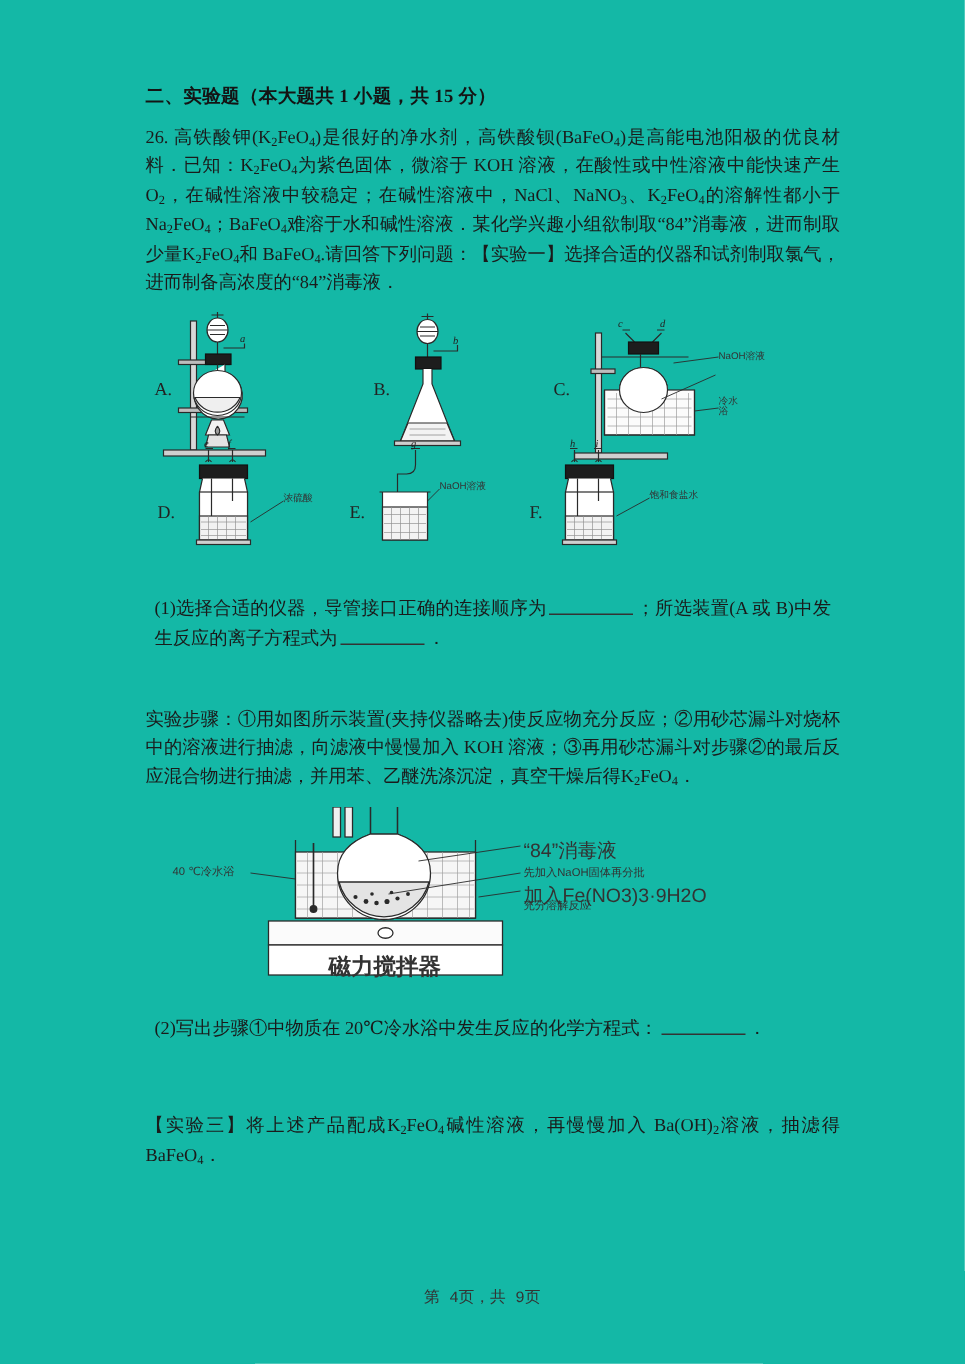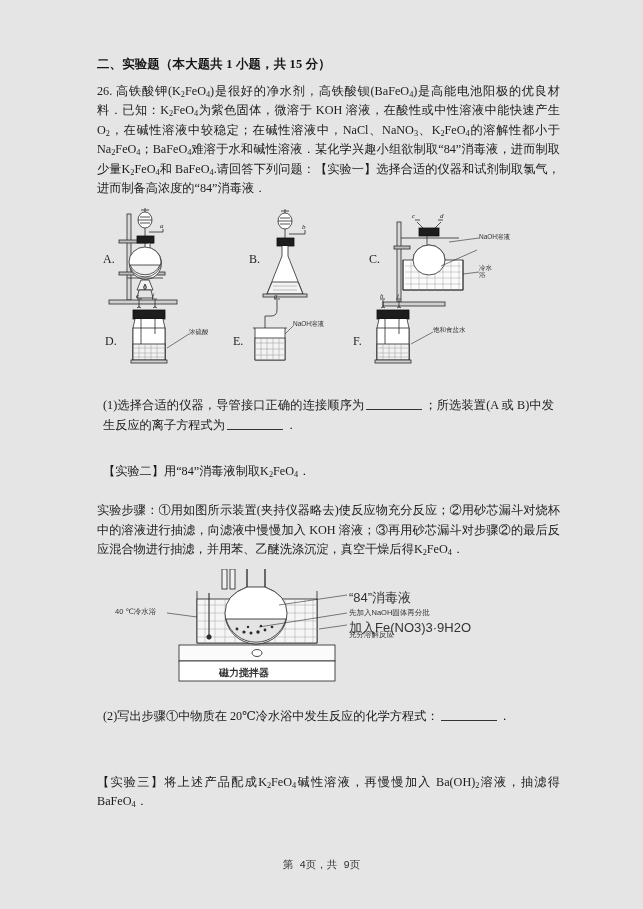--- a/index.html
+++ b/index.html
@@ -6,21 +6,21 @@
   body{
     width:643px;height:909px;
     background:#ffffff;
     font-family:"Liberation Serif","DejaVu Serif",serif;
     color:#1a1a1a;
     position:relative;
     overflow:hidden;
   }
   .page{
     position:absolute;left:0;top:0;width:643px;height:909px;
-    background:#e5e5e5;
+    background:#14b8a6;
   }
   .content{
     position:absolute;
     left:97px; top:56px; width:463px;
   }
   .sec-title{
     font-weight:bold;
     font-size:12.4px;
     letter-spacing:.2px;
     margin-bottom:9px;
@@ -282,23 +282,20 @@
     </div>
 
     <div class="spacer-20"></div>
 
     <div class="q">
       <span>(1)选择合适的仪器，导管接口正确的连接顺序为</span><span class="blank"></span><span>；所选装置(A 或 B)中发生反应的离子方程式为</span><span class="blank"></span><span>．</span>
     </div>
 
     <div class="spacer-14"></div>
 
-    <div class="q">
-      <span>【实验二】用“84”消毒液制取K<sub>2</sub>FeO<sub>4</sub>．</span>
-    </div>
 
     <div class="spacer-14"></div>
 
     <div class="para">
       <span>实验步骤：①用如图所示装置(夹持仪器略去)使反应物充分反应；②用砂芯漏斗对烧杯中的溶液进行抽滤，向滤液中慢慢加入 KOH 溶液；③再用砂芯漏斗对步骤②的最后反应混合物进行抽滤，并用苯、乙醚洗涤沉淀，真空干燥后得K<sub>2</sub>FeO<sub>4</sub>．</span>
     </div>
 
     <div class="fig2">
       <svg class="figsvg" width="463" height="118" viewBox="0 0 463 118">
         <g stroke="#2a2a2a" fill="none" stroke-width="0.85">
@@ -346,21 +343,21 @@
           <path d="M222 60 L250 56" stroke-width="0.6"></path>
           <path d="M100 48 L70 44" stroke-width="0.6"></path>
         </g>
       </svg>
 
       <span class="tiny" style="left:18px;top:38px;font-size:7.5px;">40 ℃冷水浴</span>
       <span class="tiny" style="left:252px;top:20px;font-size:13px;">“84”消毒液</span>
       <span class="tiny" style="left:252px;top:39px;font-size:7.5px;">先加入NaOH固体再分批</span>
       <span class="tiny" style="left:252px;top:50px;font-size:13px;">加入Fe(NO3)3·9H2O</span>
       <span class="tiny" style="left:252px;top:61px;font-size:7.5px;">充分溶解反应</span>
-      <span class="tiny" style="left:122px;top:97px;font-size:10px;font-weight:bold;">磁力搅拌器</span>
+      <span class="tiny" style="left:122px;top:97px;font-size:15px;font-weight:bold;">磁力搅拌器</span>
     </div>
 
     <div class="spacer-10"></div>
 
     <div class="q">
       <span>(2)写出步骤①中物质在 20℃冷水浴中发生反应的化学方程式：</span><span class="blank"></span><span>．</span>
     </div>
 
     <div class="spacer-14"></div>
 

